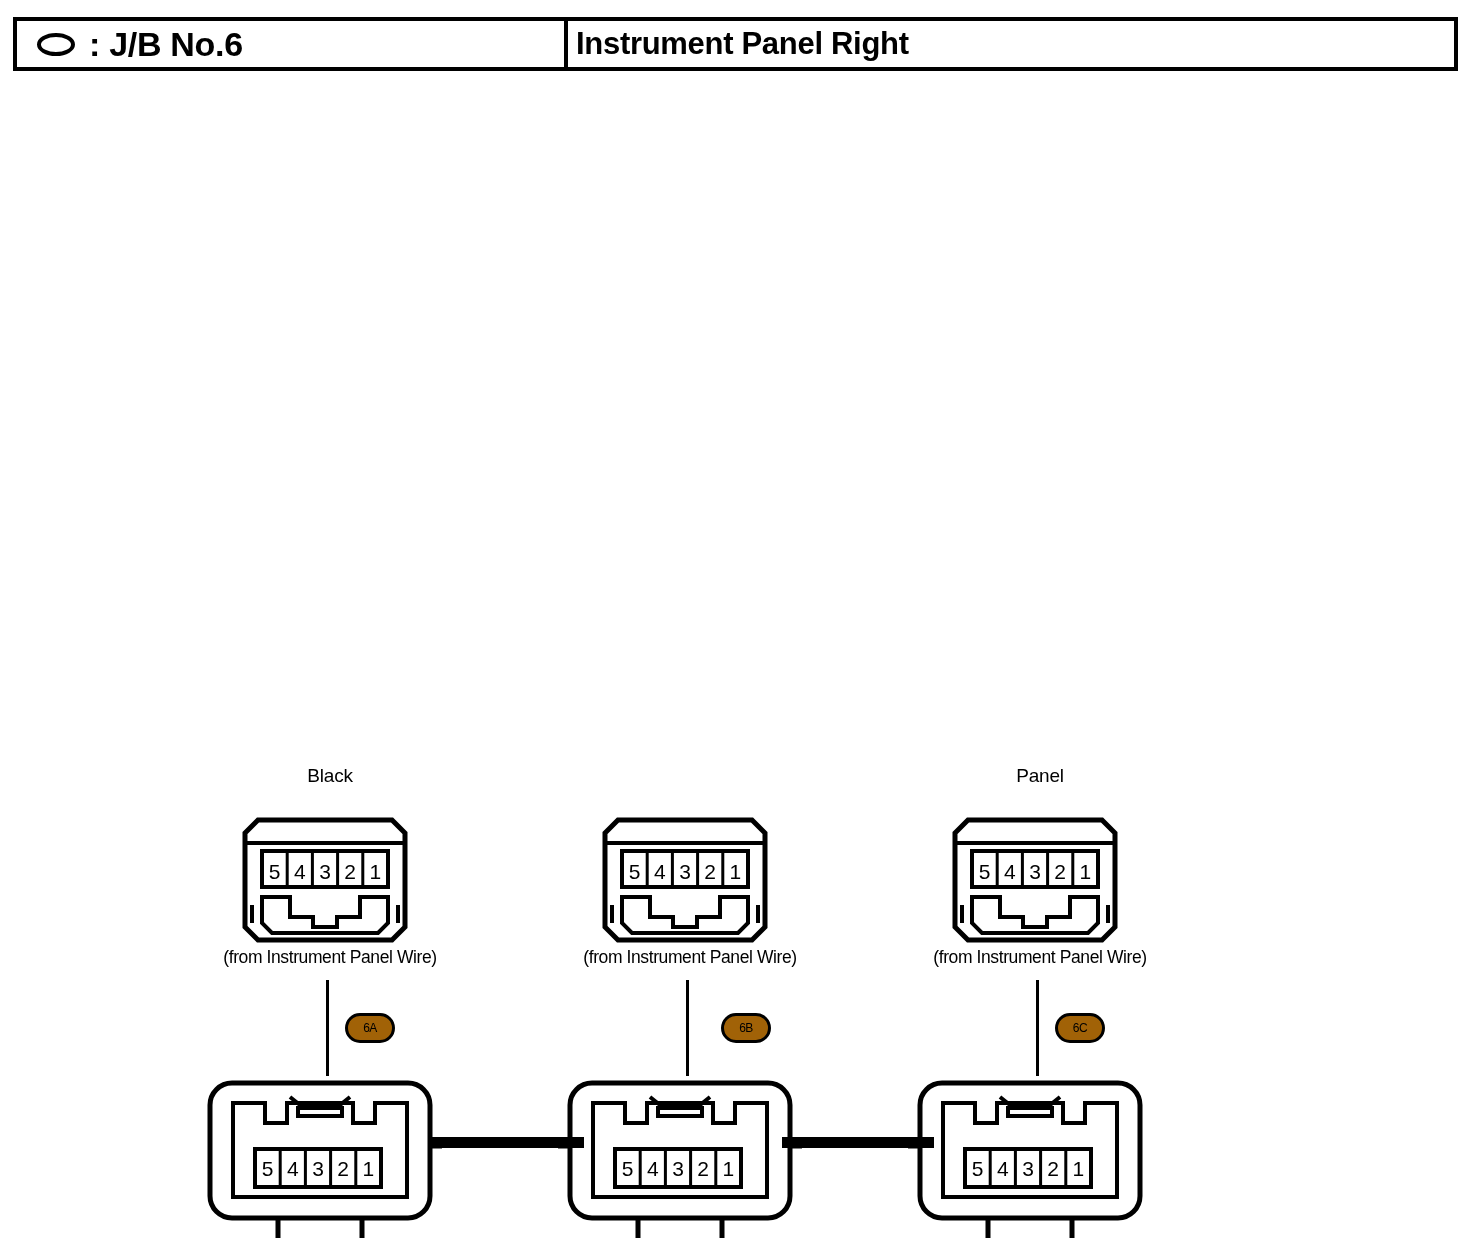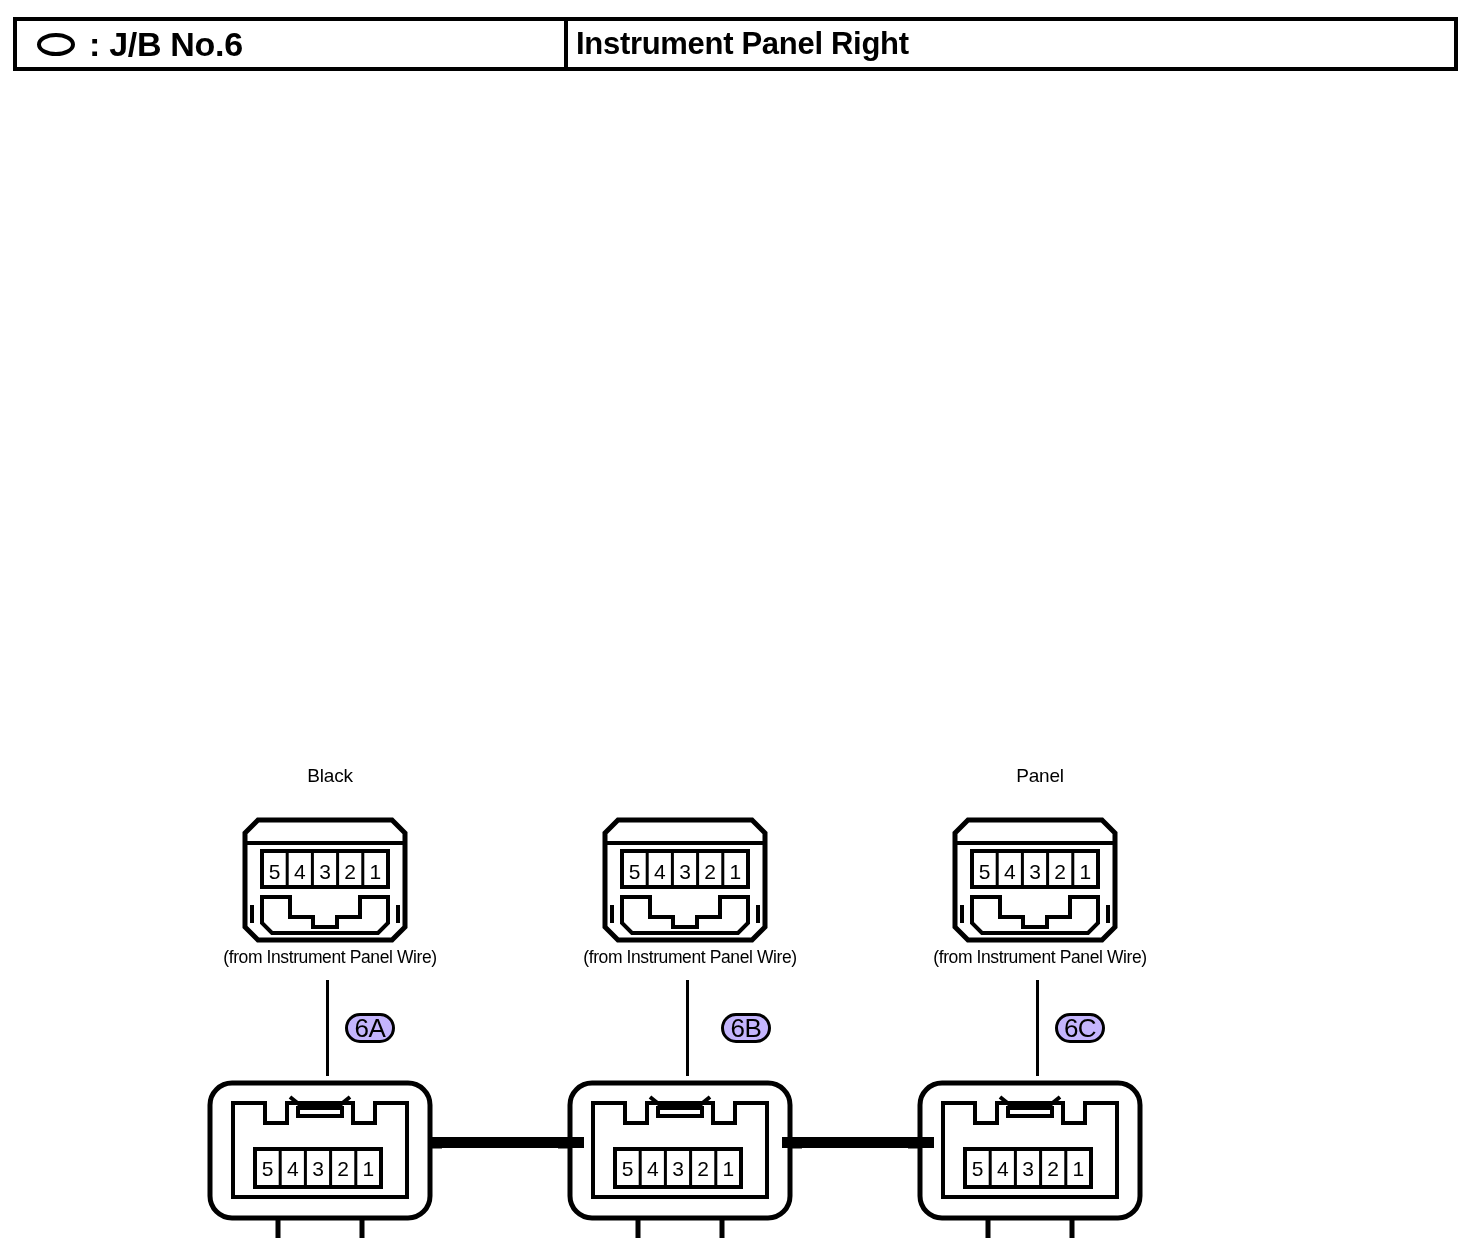--- a/index.html
+++ b/index.html
@@ -127,23 +127,23 @@
     top: 248px;
     left: 98px;
     width: 50px;
     height: 30px;
     border: 3px solid #000;
     border-radius: 17px;
     box-sizing: border-box;
     display: flex;
     align-items: center;
     justify-content: center;
-    font-size: 26px;
+    font-size: 12px;
     letter-spacing: -0.5px;
-    background: #c4b5fd;
+    background: #a16207;
   }
 
   
   .bot-conn {
     position: absolute;
     top: 310px;
     left: 0;
     width: 300px;
     height: 175px;
   }

